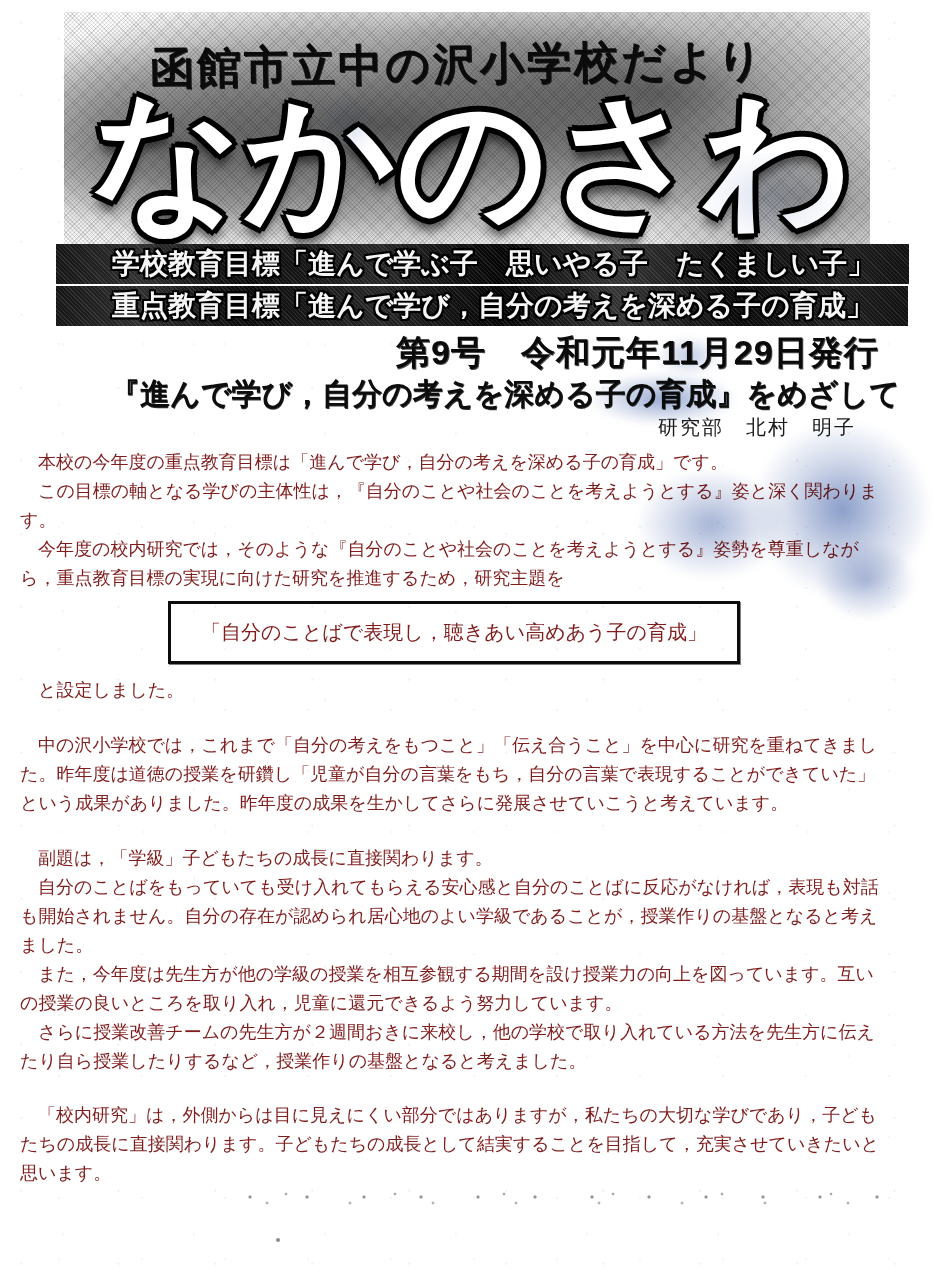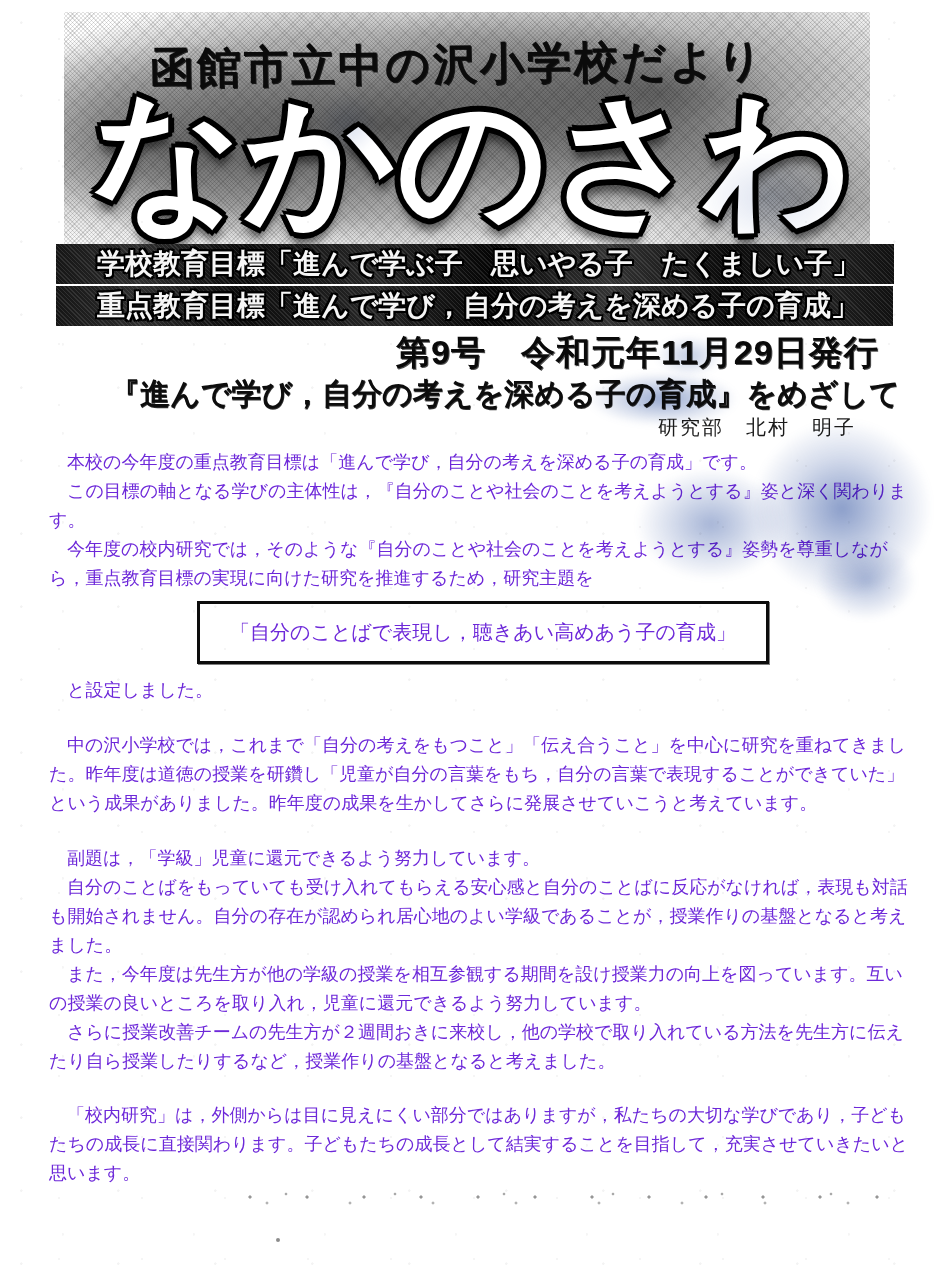--- a/index.html
+++ b/index.html
@@ -57,21 +57,21 @@
     z-index:2;
   }
 
   
   .goal-band{position:absolute;left:0;top:244px;width:940px;z-index:2;}
   .goal-line{
     display:inline-block;white-space:nowrap;
     font-family:"Liberation Sans", sans-serif;
     font-weight:900;font-size:28px;line-height:1.28;letter-spacing:0;
     color:#f6f6f6;
-    padding:2px 34px 2px 41px;margin-left:56px;
+    padding:2px 34px 2px 56px;margin-left:56px;
     background:
       repeating-linear-gradient(45deg, rgba(255,255,255,.10) 0 1px, transparent 1px 3px),
       linear-gradient(90deg, #161616 0%, #2e2e2e 10%, #0b0b0b 22%, #262626 38%, #050505 52%, #333 66%, #0a0a0a 80%, #1f1f1f 92%, #111 100%);
     text-shadow:
       -2px 0 0 #000, 2px 0 0 #000, 0 -2px 0 #000, 0 2px 0 #000,
       -2px -2px 0 #000, 2px 2px 0 #000, -2px 2px 0 #000, 2px -2px 0 #000;
   }
   .goal-line.second{margin-top:2px;}
 
   .issue-line{
@@ -90,22 +90,22 @@
     text-shadow:.6px .6px 0 rgba(0,0,0,.8);
   }
   .byline{
     position:absolute;left:658px;top:414px;
     font-size:20px;letter-spacing:2px;white-space:nowrap;
     color:#1a1a1a;z-index:2;
   }
 
   
   .article{
-    position:absolute;left:49px;top:448px;width:868px;
-    font-size:18px;line-height:1.61;color:#6d28d9;
+    position:absolute;left:20px;top:448px;width:868px;
+    font-size:18px;line-height:1.61;color:#7f1d1d;
     z-index:2;
   }
   .article p{margin:0;text-indent:1em;}
   .article p.gap{margin-top:26px;}
   .theme-box{
     width:552px;
     margin:8px auto 12px auto;
     border:3px solid #0c0c0c;
     padding:12px 7px;
     text-align:center;
@@ -173,21 +173,21 @@
     <p>本校の今年度の重点教育目標は「進んで学び，自分の考えを深める子の育成」です。</p>
     <p>この目標の軸となる学びの主体性は，『自分のことや社会のことを考えようとする』姿と深く関わります。</p>
     <p>今年度の校内研究では，そのような『自分のことや社会のことを考えようとする』姿勢を尊重しながら，重点教育目標の実現に向けた研究を推進するため，研究主題を</p>
 
     <div class="theme-box">
       <div>「自分のことばで表現し，聴きあい高めあう子の育成」</div>
     </div>
 
     <p>と設定しました。</p>
     <p class="gap">中の沢小学校では，これまで「自分の考えをもつこと」「伝え合うこと」を中心に研究を重ねてきました。昨年度は道徳の授業を研鑽し「児童が自分の言葉をもち，自分の言葉で表現することができていた」という成果がありました。昨年度の成果を生かしてさらに発展させていこうと考えています。</p>
-    <p class="gap">副題は，「学級」児童に還元できるよう努力しています。</p>
+    <p class="gap">副題は，「学級」子どもたちの成長に直接関わります。</p>
     <p>自分のことばをもっていても受け入れてもらえる安心感と自分のことばに反応がなければ，表現も対話も開始されません。自分の存在が認められ居心地のよい学級であることが，授業作りの基盤となると考えました。</p>
     <p>また，今年度は先生方が他の学級の授業を相互参観する期間を設け授業力の向上を図っています。互いの授業の良いところを取り入れ，児童に還元できるよう努力しています。</p>
     <p>さらに授業改善チームの先生方が２週間おきに来校し，他の学校で取り入れている方法を先生方に伝えたり自ら授業したりするなど，授業作りの基盤となると考えました。</p>
     <p class="gap">「校内研究」は，外側からは目に見えにくい部分ではありますが，私たちの大切な学びであり，子どもたちの成長に直接関わります。子どもたちの成長として結実することを目指して，充実させていきたいと思います。</p>
   </div>
 
   <div class="stain b1"></div>
   <div class="stain b2"></div>
   <div class="stain b3"></div>
   <div class="stain b4"></div>

